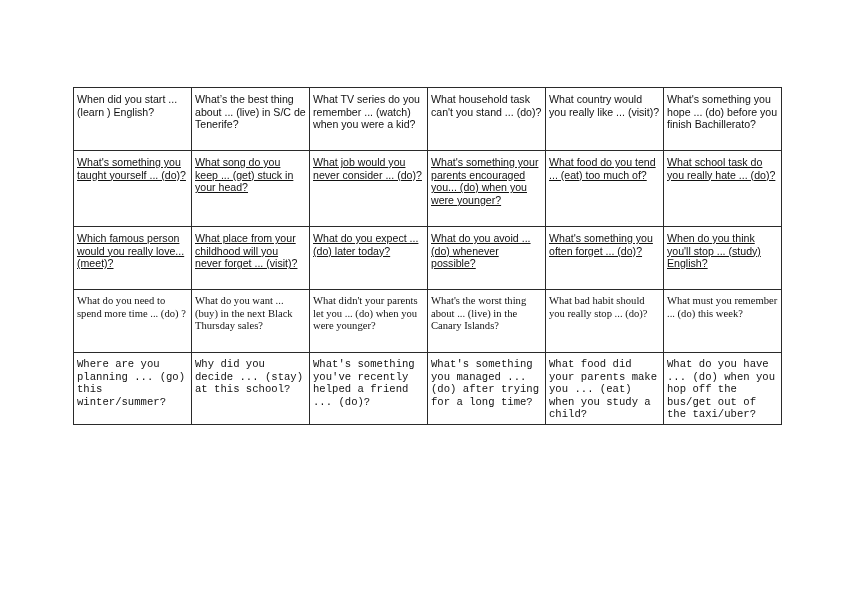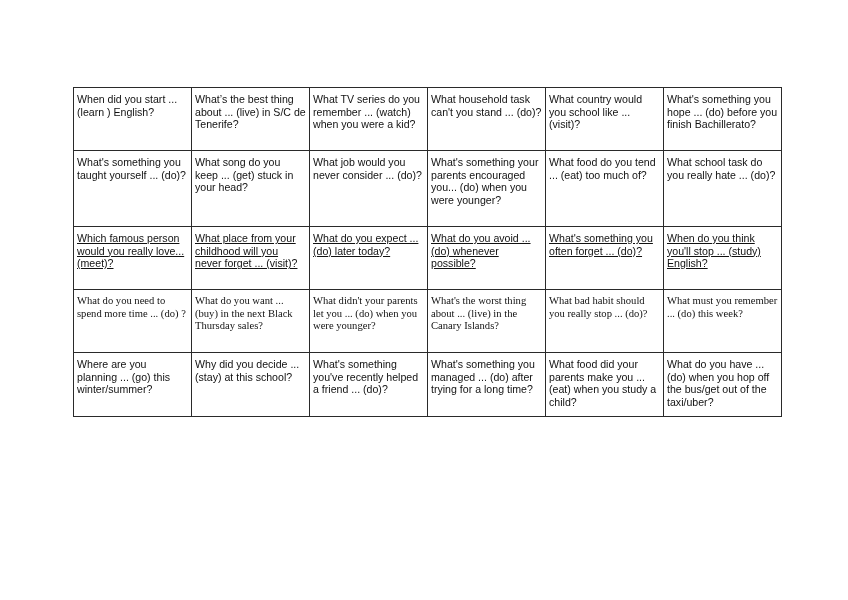--- a/index.html
+++ b/index.html
@@ -32,37 +32,37 @@
       border: 1.3px solid #2a2a2a;
       vertical-align: top;
       padding: 5px 3px 3px 3px;
       font-size: 10.6px;
       line-height: 12.6px;
       color: #111111;
       width: 111px;
       word-wrap: break-word;
     }
     tr.r0 td { height: 54px; }
-    tr.r1 td { height: 67px; }
+    tr.r1 td { height: 67px; text-decoration: underline; }
     tr.r2 td { height: 54px; text-decoration: underline; }
     tr.r3 td { height: 54px; font-family: Liberation Serif, serif; }
-    tr.r4 td { height: 55px; }
+    tr.r4 td { height: 55px; font-family: Liberation Mono, monospace; }
   </style>
 </head>
 <body>
 
 <div class="page">
   <table class="grid">
     <tbody>
       <tr class="r0">
         <td>When did you start ... (learn ) English?</td>
         <td>What’s the best thing about ... (live) in S/C de Tenerife?</td>
         <td>What TV series do you remember ... (watch) when you were a kid?</td>
         <td>What household task can't you stand ... (do)?</td>
-        <td>What country would you school like ... (visit)?</td>
+        <td>What country would you really like ... (visit)?</td>
         <td>What's something you hope ... (do) before you finish Bachillerato?</td>
       </tr>
       <tr class="r1">
         <td>What's something you taught yourself ... (do)?</td>
         <td>What song do you keep ... (get) stuck in your head?</td>
         <td>What job would you never consider ... (do)?</td>
         <td>What's something your parents encouraged you... (do) when you were younger?</td>
         <td>What food do you tend ... (eat) too much of?</td>
         <td>What school task do you really hate ... (do)?</td>
       </tr>

